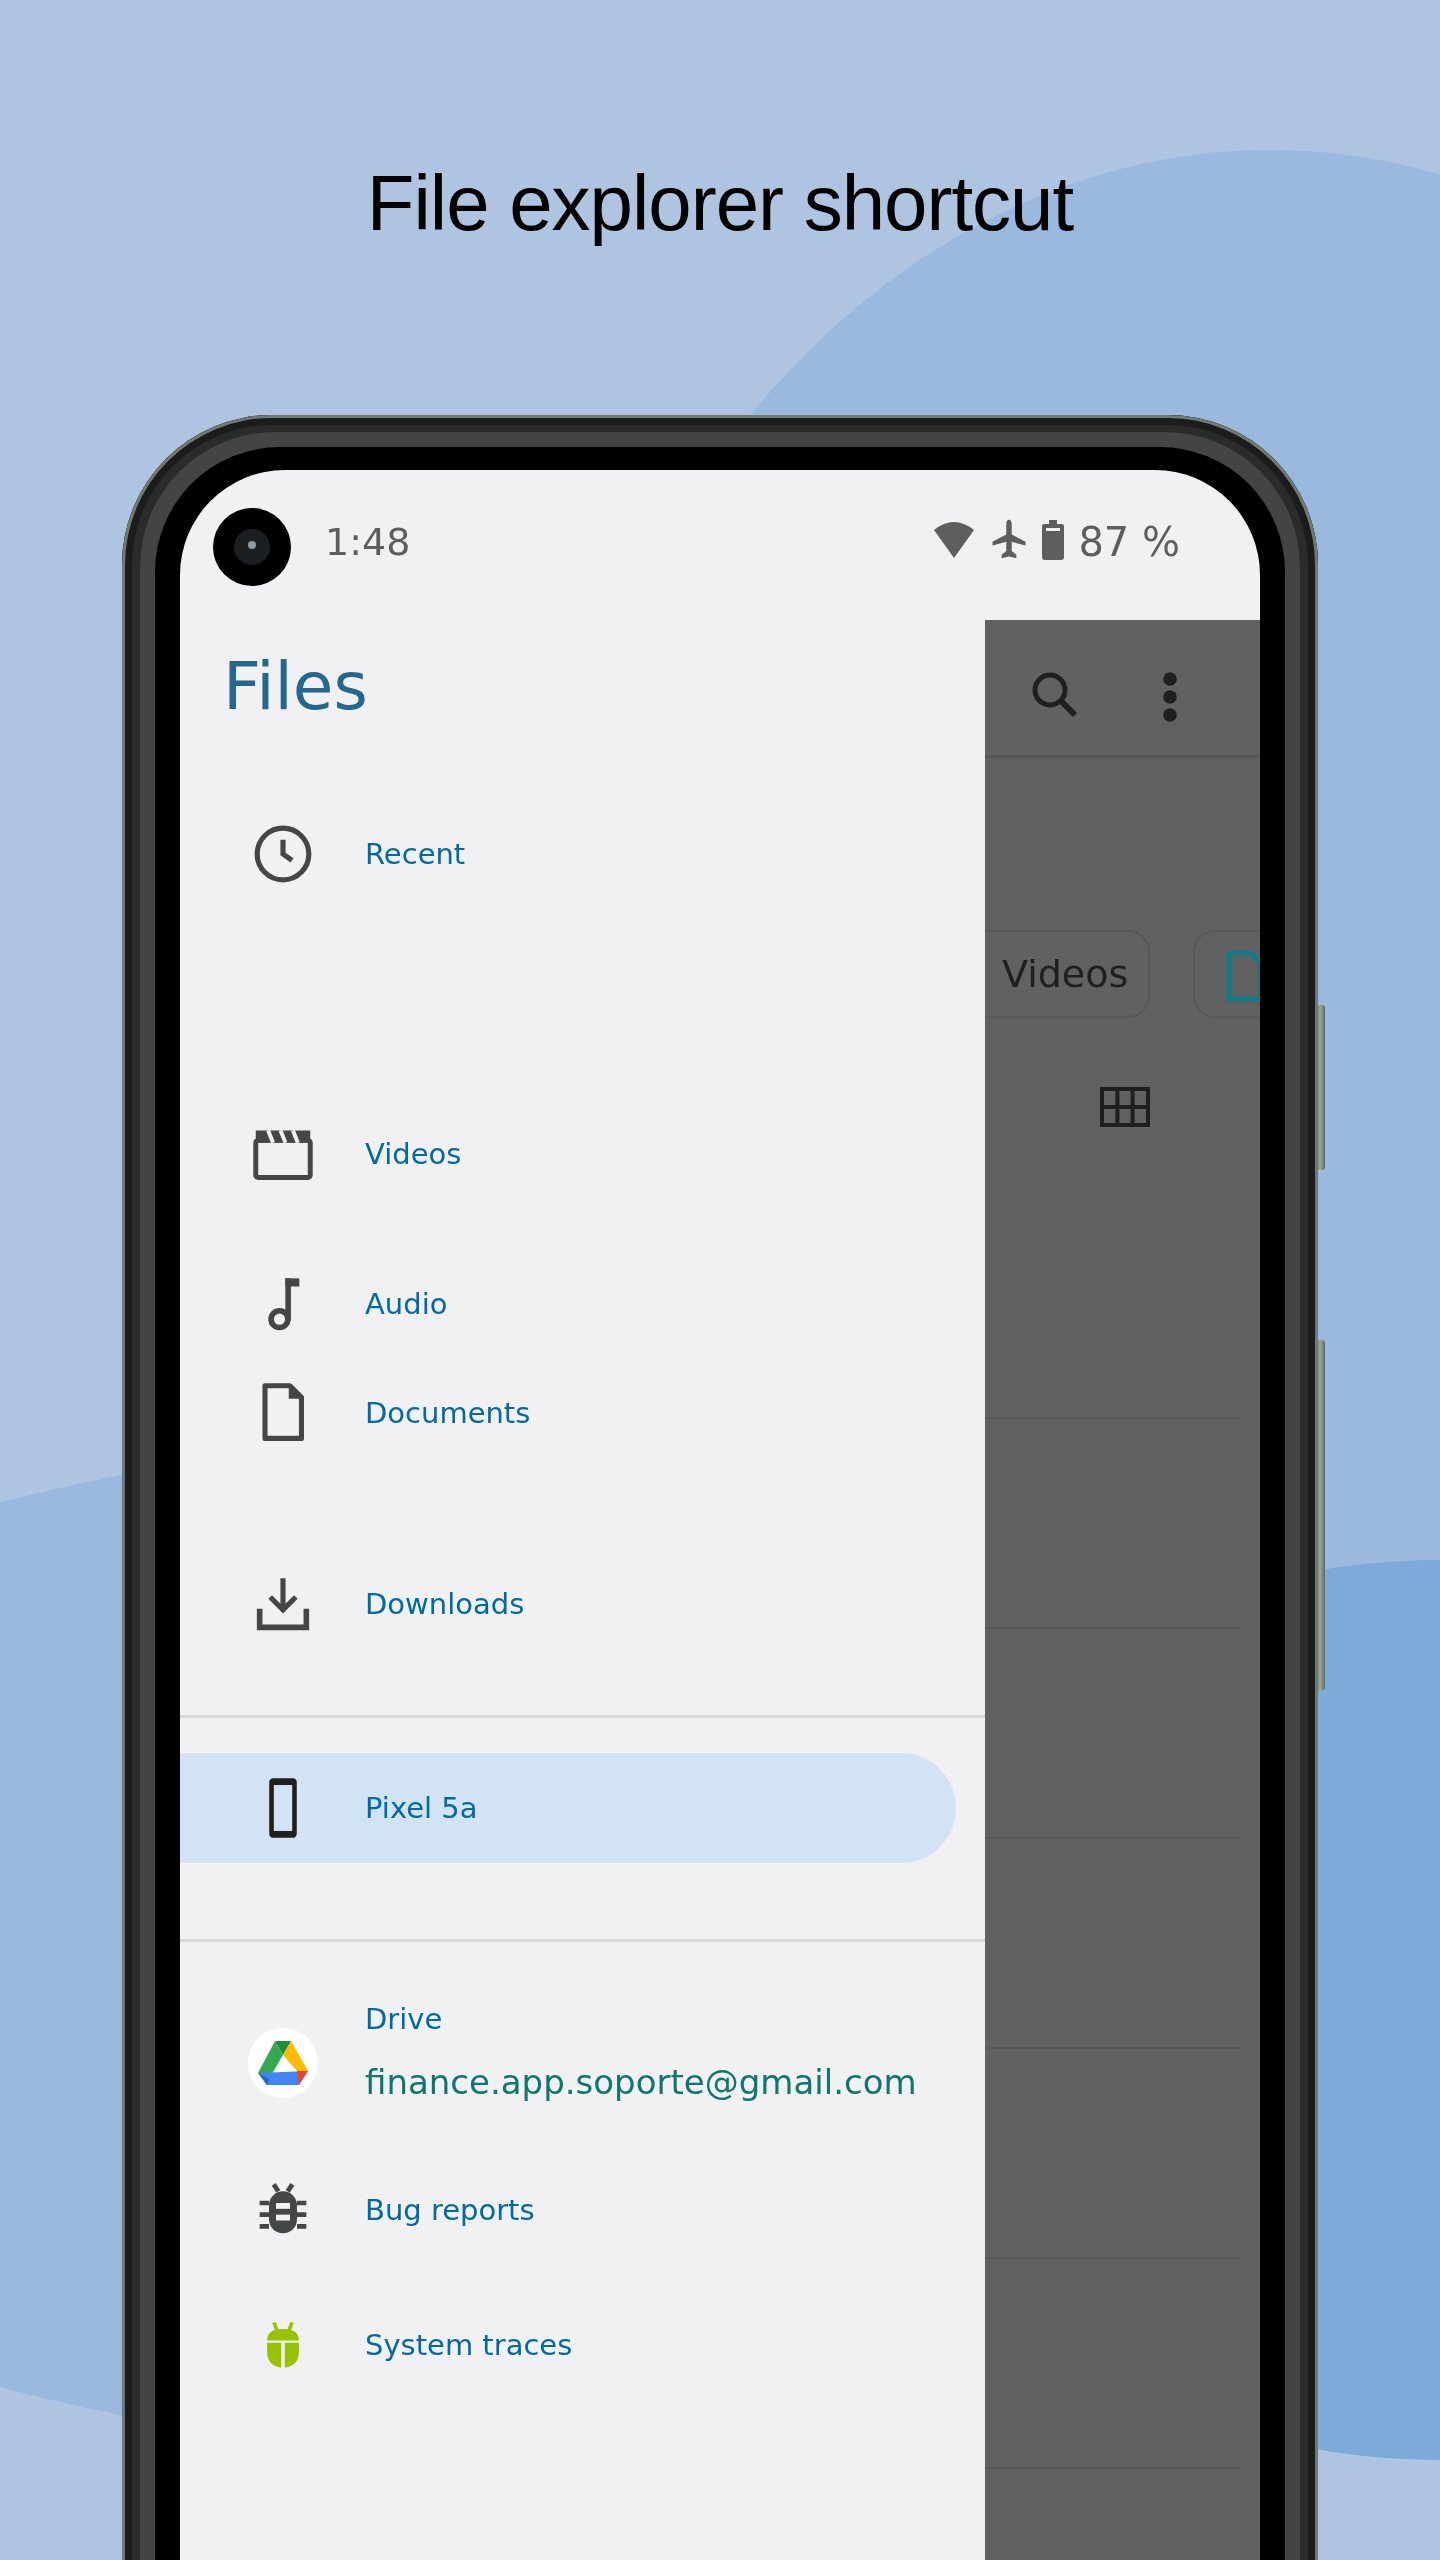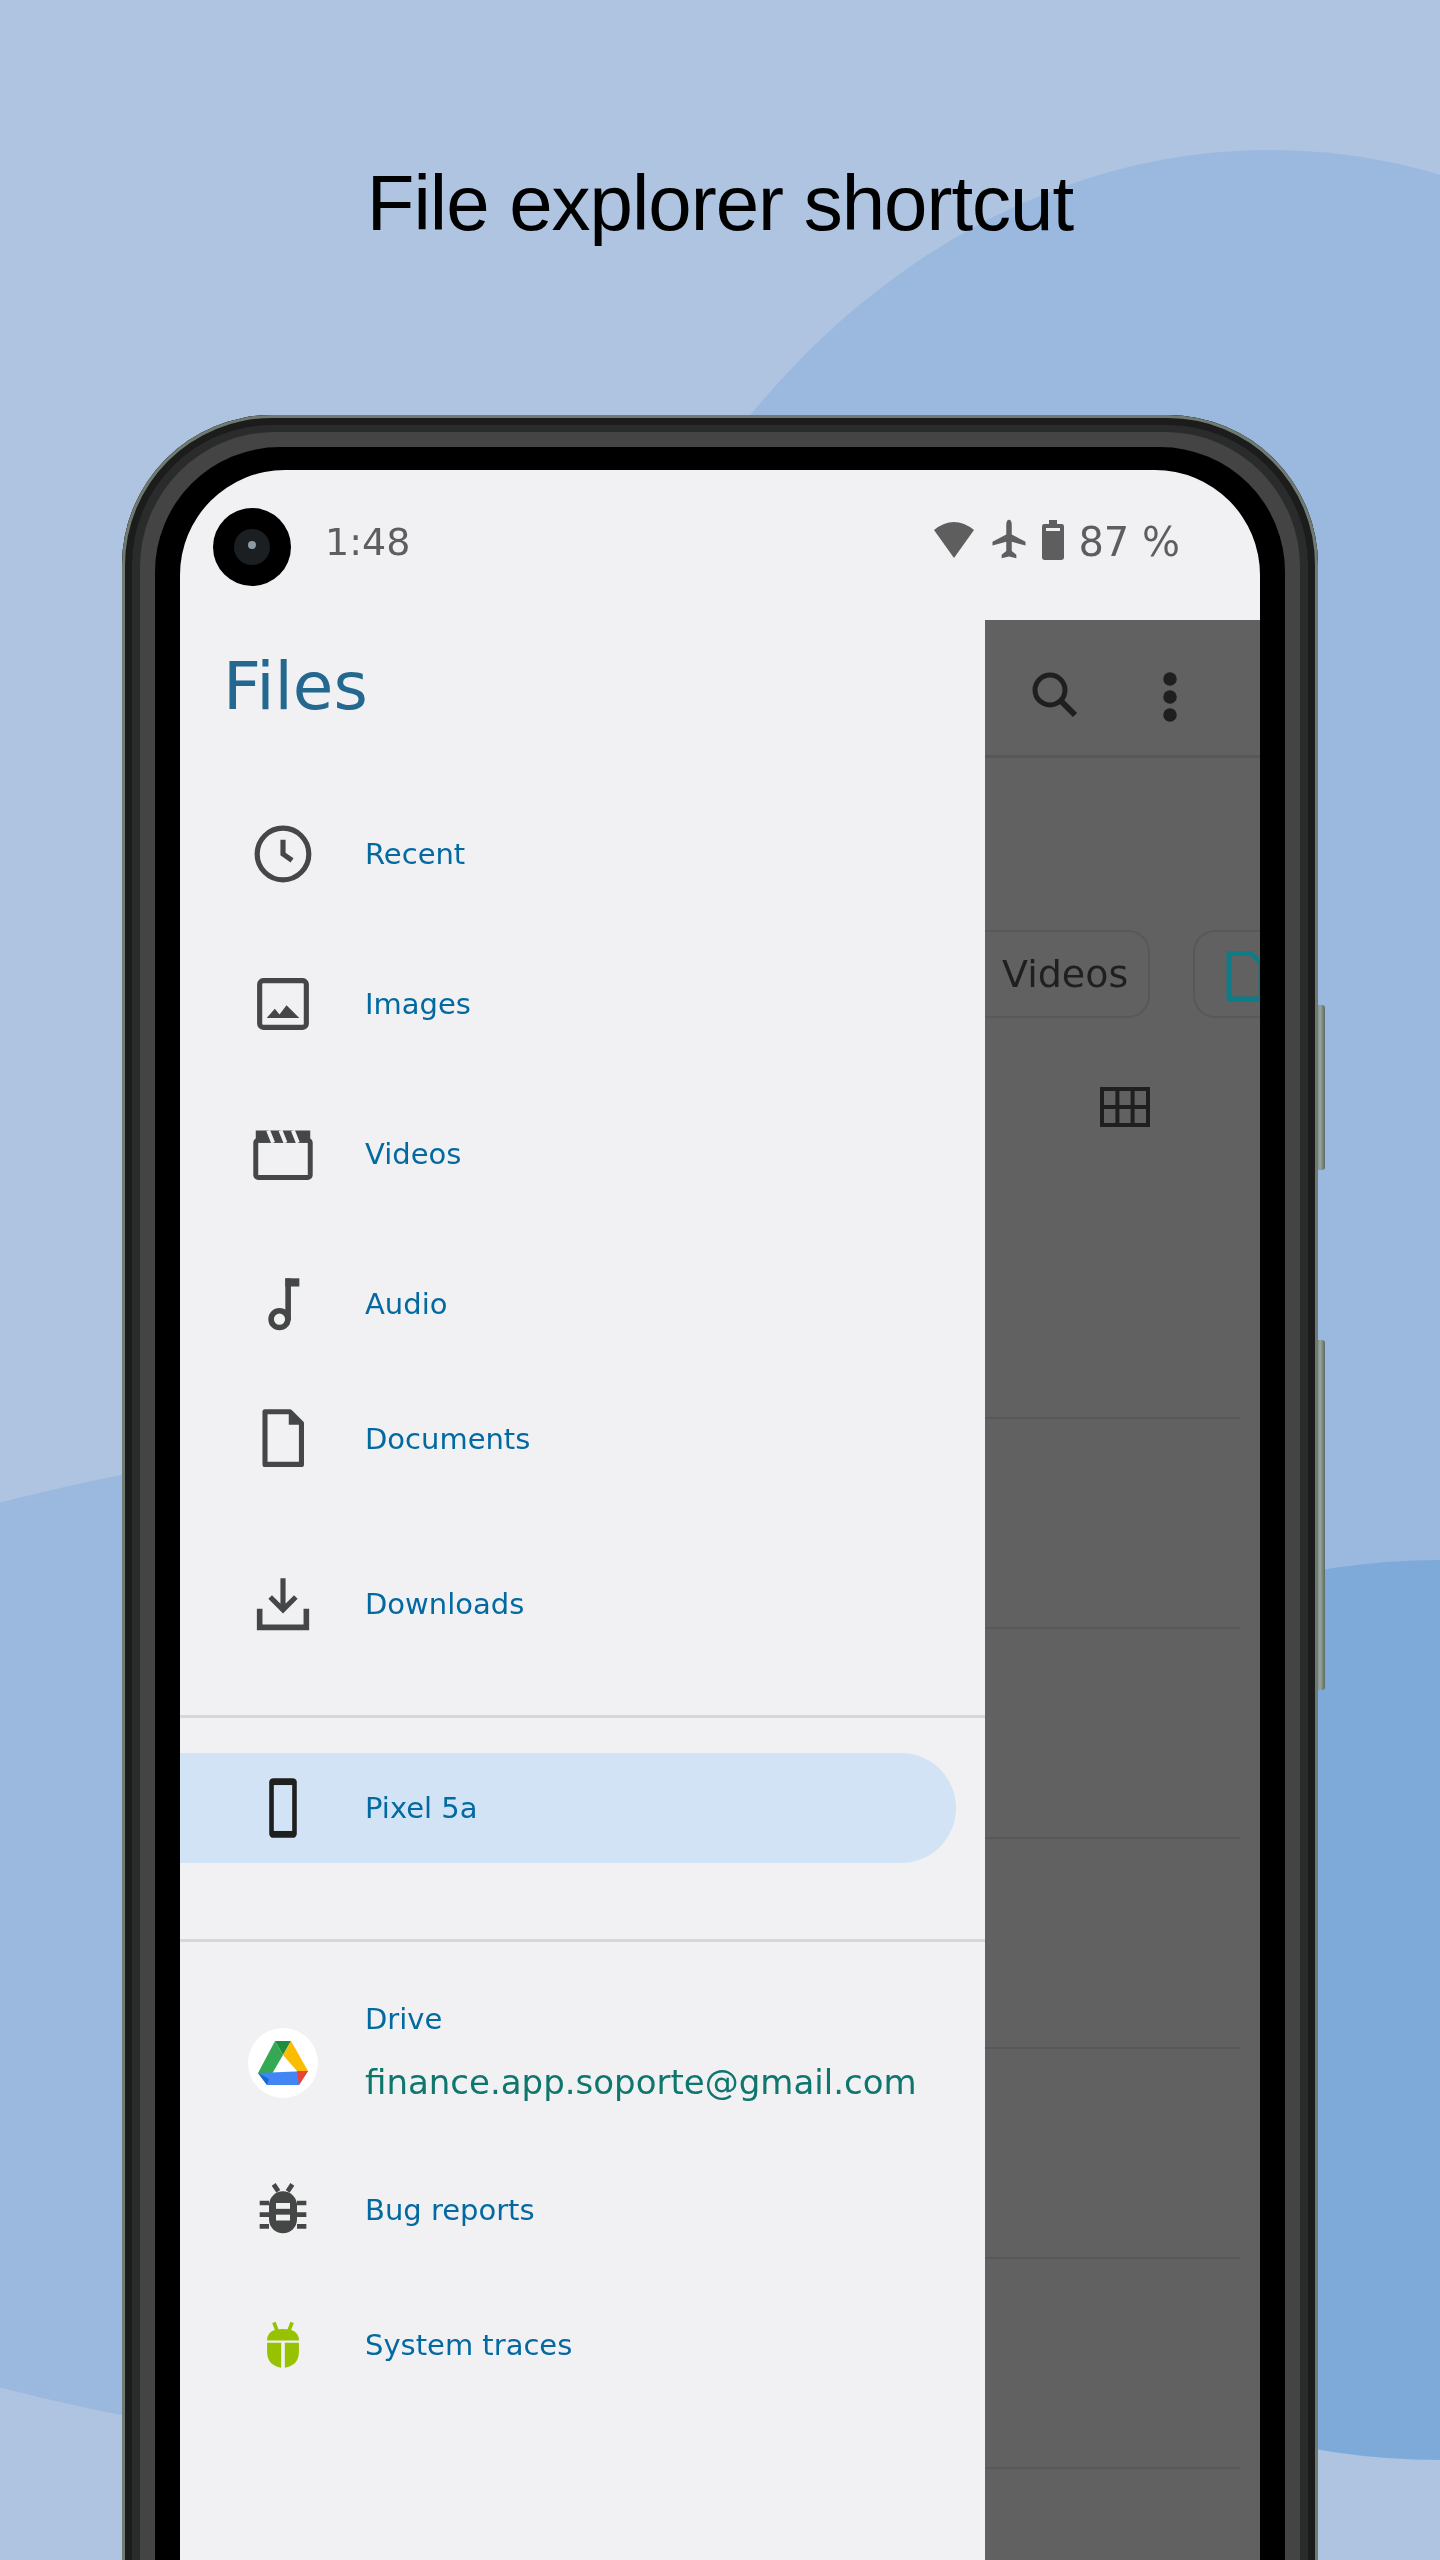--- a/index.html
+++ b/index.html
@@ -158,50 +158,41 @@
 
   <div class="nav-item" style="top:319px;">
     <span class="ic">
       <svg width="62" height="62" viewBox="0 0 24 24">
           <circle cx="12" cy="12" r="10" fill="none" stroke="#444746" stroke-width="2"></circle>
           <path d="M12 6.5 V12 L15.5 14.5" fill="none" stroke="#444746" stroke-width="2"></path>
         </svg>
     </span>
     <span class="lbl">Recent</span>
   </div>
-  <div class="nav-item" style="top:469px;">
-    <span class="ic">
-      <svg width="56" height="56" viewBox="0 0 24 24">
-          <rect x="2" y="2" width="20" height="20" rx="1.5" fill="none" stroke="#444746" stroke-width="2.2"></rect>
-          <path d="M5 18 L8.5 14 L10.5 16.5 L13.5 12.5 L19 18 Z" fill="#444746"></path>
-        </svg>
-    </span>
-    <span class="lbl">Images</span>
-  </div>
   <div class="nav-item" style="top:619px;">
     <span class="ic">
       <svg width="60" height="52" viewBox="0 0 24 21">
           <rect x="1" y="5" width="22" height="15" rx="1" fill="none" stroke="#444746" stroke-width="2"></rect>
           <path d="M1 1 H23 V6 H1 Z" fill="#444746"></path>
           <path d="M6 1 L8 6 M11 1 L13 6 M16 1 L18 6" stroke="#f1f1f4" stroke-width="1.6"></path>
         </svg>
     </span>
     <span class="lbl">Videos</span>
   </div>
   <div class="nav-item" style="top:769px;">
     <span class="ic">
       <svg width="40" height="56" viewBox="0 0 16 24">
           <rect x="9" y="1" width="2.4" height="18" fill="#444746"></rect>
           <rect x="9" y="1" width="6" height="3.5" fill="#444746"></rect>
           <circle cx="6.5" cy="18.5" r="3.6" fill="none" stroke="#444746" stroke-width="2.4"></circle>
         </svg>
     </span>
     <span class="lbl">Audio</span>
   </div>
-  <div class="nav-item" style="top:904px;padding-left:10px;">
+  <div class="nav-item" style="top:878px;padding-left:10px;">
     <span class="ic">
       <svg width="48" height="60" viewBox="0 0 20 26">
           <path d="M2.2 1.2 H13 L18 6.2 V24 H2.2 Z" fill="none" stroke="#444746" stroke-width="2.2" stroke-linejoin="round"></path>
           <path d="M12.5 1.2 V6.8 H18 Z" fill="#444746"></path>
         </svg>
     </span>
     <span class="lbl">Documents</span>
   </div>
   <div class="nav-item" style="top:1069px;">
     <span class="ic">

